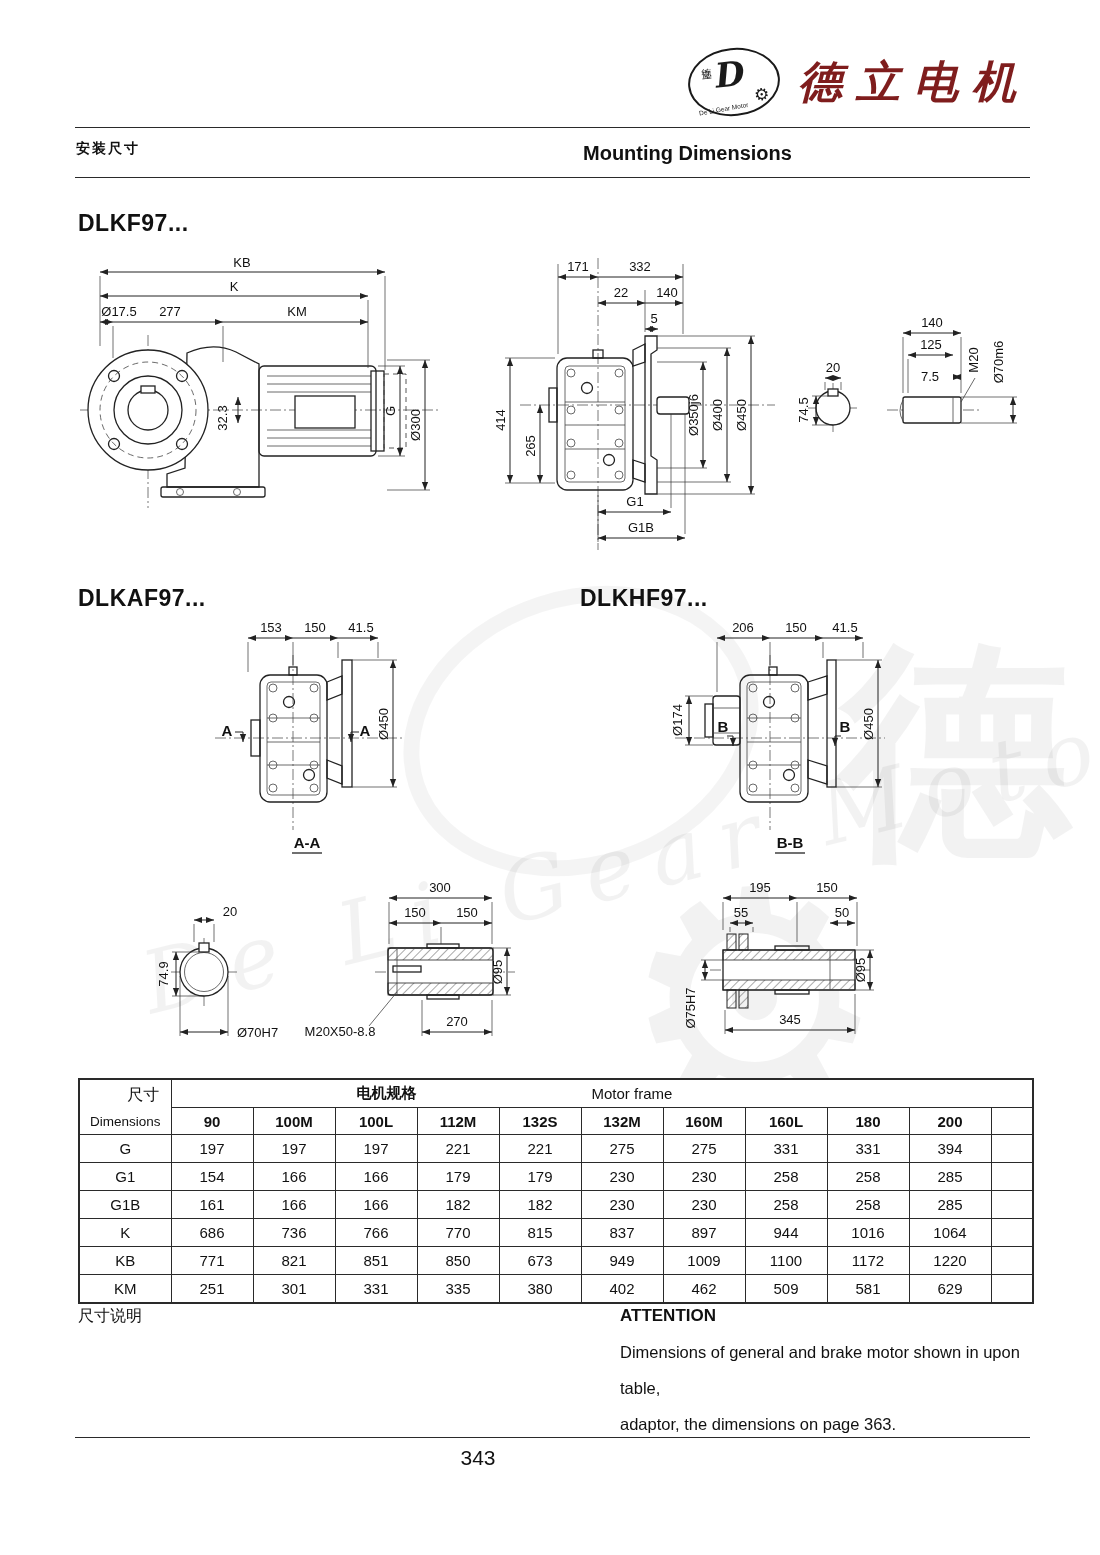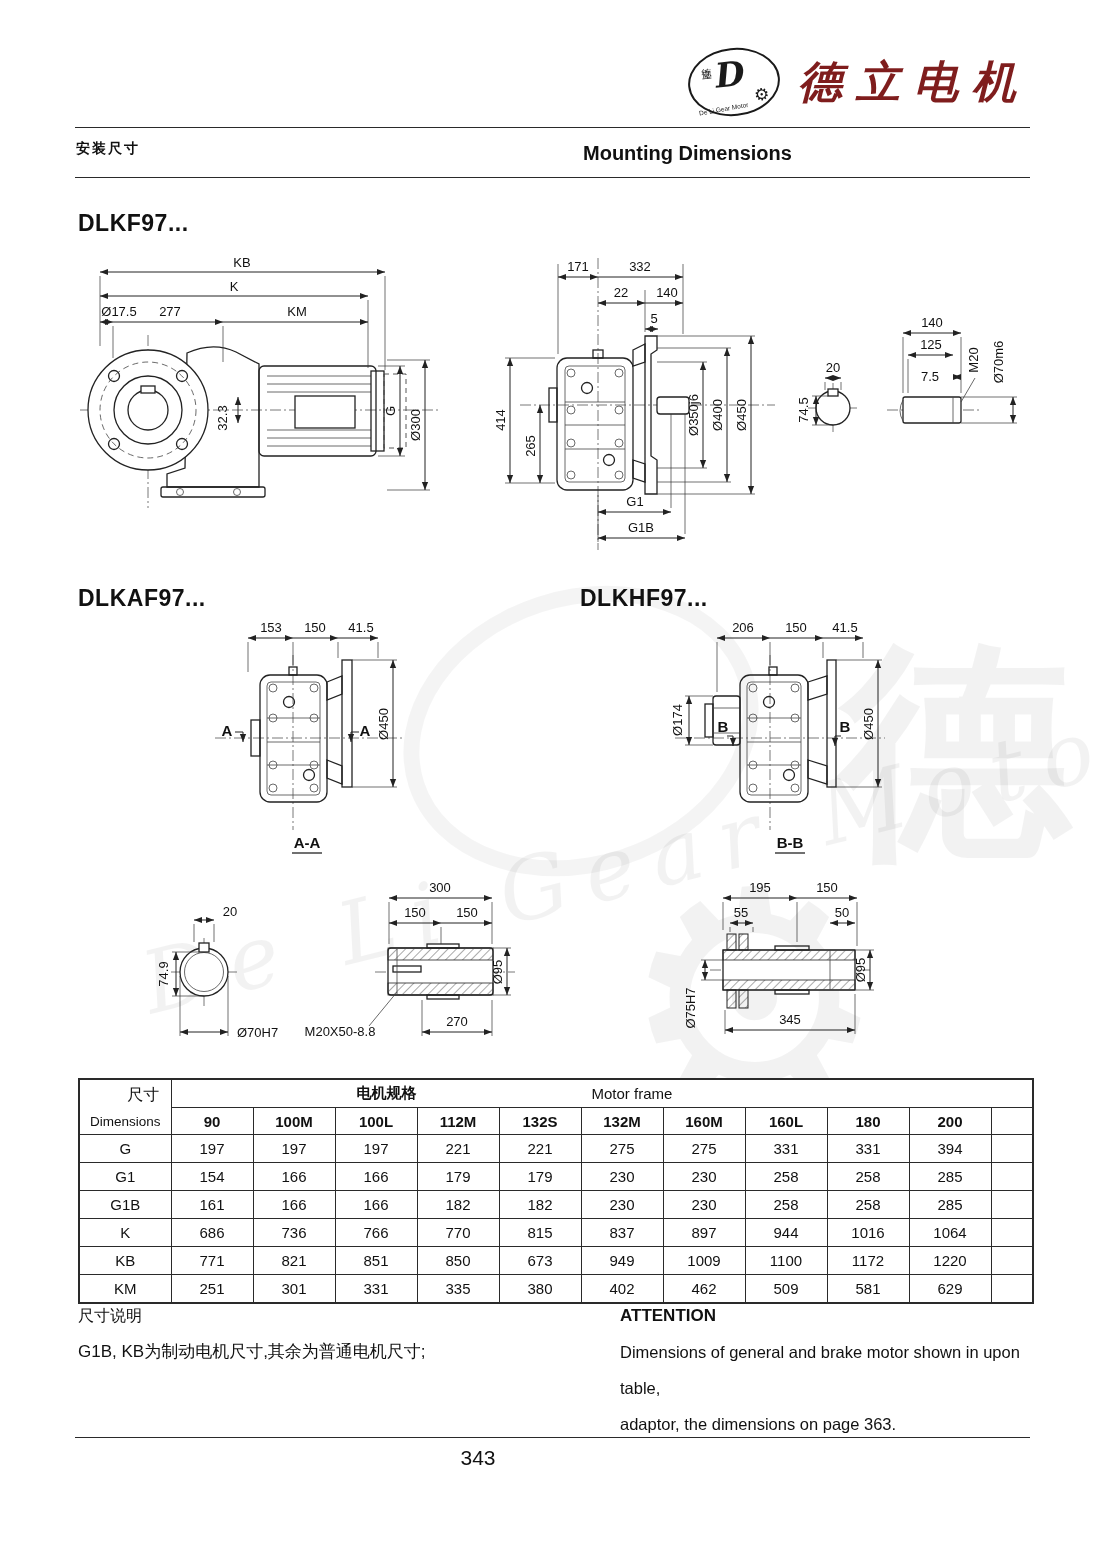--- a/index.html
+++ b/index.html
@@ -578,21 +578,20 @@
             <td>509</td>
             <td>581</td>
             <td>629</td>
             <td></td>
           </tr>
         </tbody>
   </table>
 
   <div class="notes-cn">
     <div class="t">尺寸说明</div>
-    <div>G1B, KB为制动电机尺寸,其余为普通电机尺寸;</div>
   </div>
   <div class="notes-en">
     <div class="t">ATTENTION</div>
     <div>Dimensions of general and brake motor shown in upon table,</div>
     <div>adaptor, the dimensions on page 363.</div>
   </div>
 
   <div class="rule footer-rule"></div>
   <div class="pageno">343</div>
 

